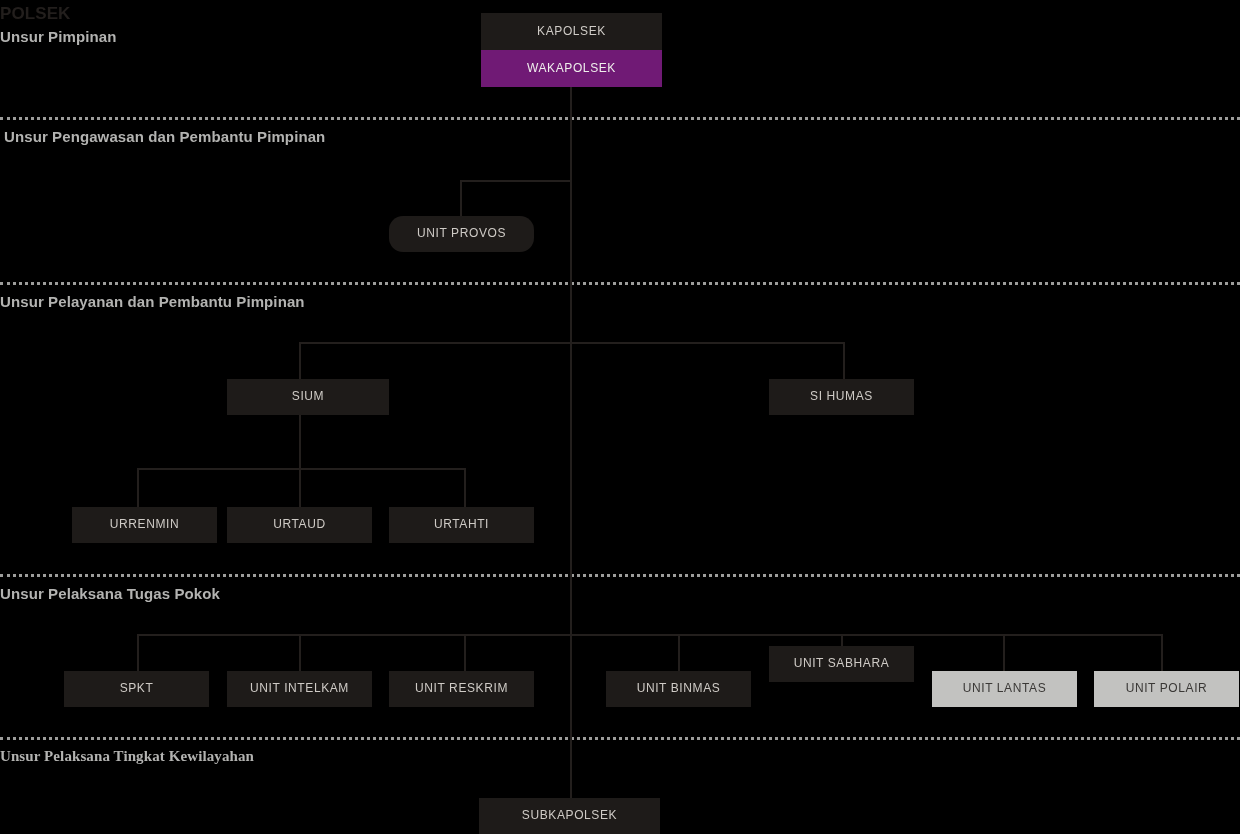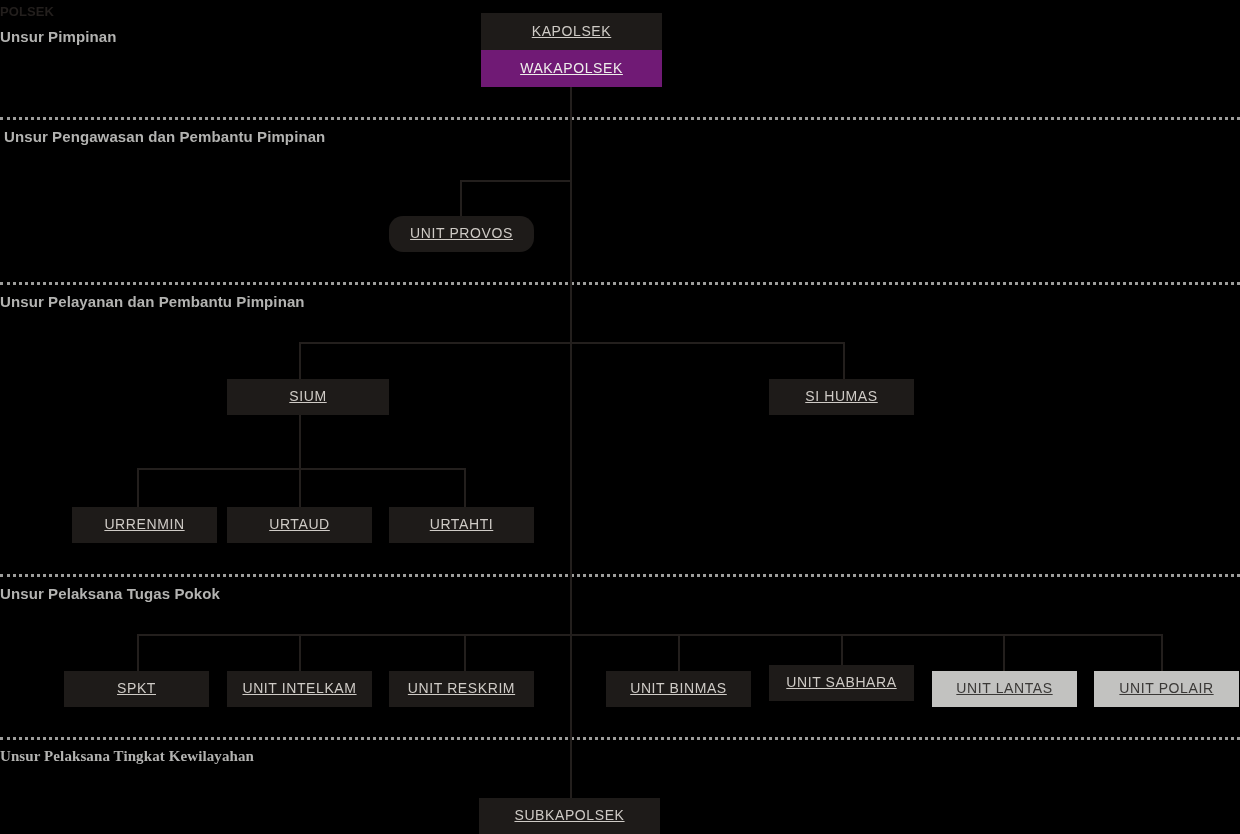--- a/index.html
+++ b/index.html
@@ -48,45 +48,44 @@
     height: 2px;
     background: #231f1d;
   }
   
   .node {
     position: absolute;
     display: flex;
     align-items: center;
     justify-content: center;
     box-sizing: border-box;
-    font-size: 14px;
+    font-size: 12px;
     letter-spacing: 0.6px;
     text-align: left;
     line-height: 1.1;
-    text-decoration: underline;
   }
   .node.dark {
     background: #1e1b19;
     color: #cfcbc6;
   }
   .node.gray {
     background: #701a75;
     color: #efeeec;
   }
   .node.light {
     background: #c2c2c0;
     color: #3a3836;
   }
 </style>
 </head>
 <body>
 
 <div id="chart">
 
-  <div class="section-title dark" style="left:0px; top:4px; font-size:13px;">POLSEK</div>
+  <div class="section-title dark" style="left:0px; top:4px; font-size:17px;">POLSEK</div>
 
   <div class="section-title" style="left:0px; top:28px;">Unsur Pimpinan</div>
   <div class="section-title" style="left:4px; top:128px;">Unsur Pengawasan dan Pembantu Pimpinan</div>
   <div class="section-title" style="left:0px; top:293px;">Unsur Pelayanan dan Pembantu Pimpinan</div>
   <div class="section-title" style="left:0px; top:585px;">Unsur Pelaksana Tugas Pokok</div>
   <div class="section-title" style="left:0px; top:748px;font-family:Liberation Serif, serif;">Unsur Pelaksana Tingkat Kewilayahan</div>
 
   <div class="separator" style="top:117px;"></div>
   <div class="separator" style="top:282px;"></div>
   <div class="separator" style="top:574px;"></div>
@@ -126,19 +125,19 @@
   <div class="node dark" style="left:769px; top:379px; width:145px; height:36px;">SI HUMAS</div>
 
   <div class="node dark" style="left:64px;  top:507px; width:145px; height:36px;margin-left:8px;">URRENMIN</div>
   <div class="node dark" style="left:227px; top:507px; width:145px; height:36px;">URTAUD</div>
   <div class="node dark" style="left:389px; top:507px; width:145px; height:36px;">URTAHTI</div>
 
   <div class="node dark" style="left:64px;  top:671px; width:145px; height:36px;">SPKT</div>
   <div class="node dark" style="left:227px; top:671px; width:145px; height:36px;">UNIT INTELKAM</div>
   <div class="node dark" style="left:606px; top:671px; width:145px; height:36px;">UNIT BINMAS</div>
   <div class="node dark" style="left:389px; top:671px; width:145px; height:36px;">UNIT RESKRIM</div>
-  <div class="node dark" style="left:769px; top:665px; width:145px; height:36px;">UNIT SABHARA</div>
+  <div class="node dark" style="left:769px; top:646px; width:145px; height:36px;">UNIT SABHARA</div>
   <div class="node light" style="left:932px; top:671px; width:145px; height:36px;">UNIT LANTAS</div>
   <div class="node light" style="left:1094px;top:671px; width:145px; height:36px;">UNIT POLAIR</div>
 
   <div class="node dark" style="left:479px; top:798px; width:181px; height:36px;">SUBKAPOLSEK</div>
 
 </div>
 
 </body></html>

